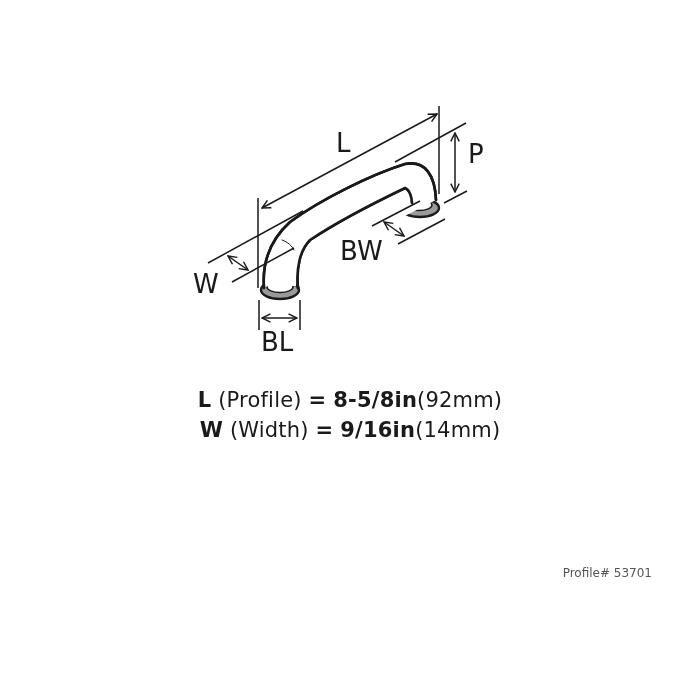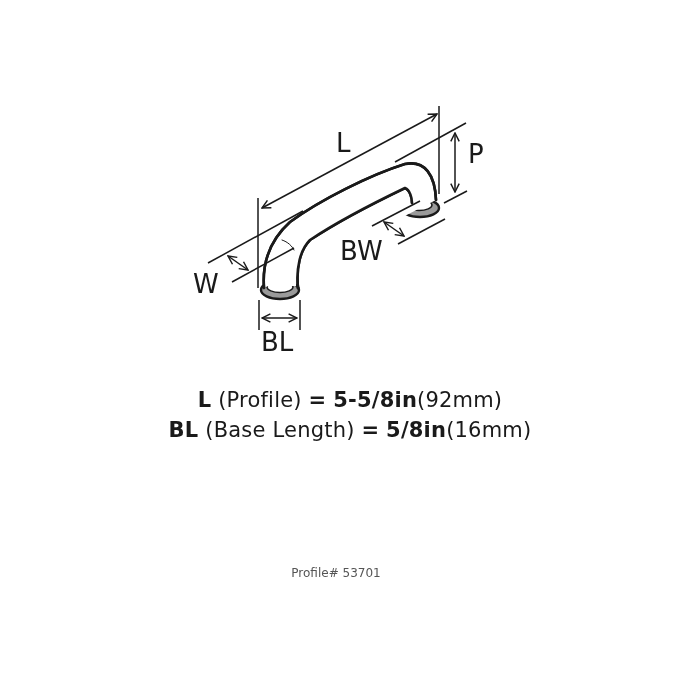--- a/index.html
+++ b/index.html
@@ -3,21 +3,21 @@
   <meta charset="utf-8">
   <style>
     html, body { margin: 0; padding: 0; background: #ffffff; }
     body { width: 700px; height: 700px; position: relative; overflow: hidden; font-family: "DejaVu Sans", "Liberation Sans", sans-serif; }
     #diagram { position: absolute; left: 0; top: 0; width: 700px; height: 380px; }
     .dim-label { font-family: "DejaVu Sans", "Liberation Sans", sans-serif; font-size: 26px; fill: #1a1a1a; font-weight: 400; }
     #specs { position: absolute; left: 0; top: 386px; width: 700px; text-align: center; color: #1a1a1a; }
     .spec-line { font-size: 21px; line-height: 29.5px; white-space: nowrap; letter-spacing: 0.2px; }
     .spec-line .abbr { font-weight: 700; }
     .spec-line .imperial { font-weight: 700; }
-    #profile { position: absolute; left: 12px; top: 566px; width: 648px; text-align: center; font-size: 12px; color: #555555; }
+    #profile { position: absolute; left: 4px; top: 566px; width: 648px; text-align: right; font-size: 12px; color: #555555; }
   </style>
 </head>
 <body>
 
 <svg id="diagram" viewBox="0 0 700 380" xmlns="http://www.w3.org/2000/svg">
   <defs>
     <marker id="arr" viewBox="0 0 10 10" refX="9" refY="5" markerWidth="7" markerHeight="7" orient="auto-start-reverse">
       <path d="M1,1 L9,5 L1,9" fill="none" stroke="#1a1a1a" stroke-width="1.4"></path>
     </marker>
   </defs>
@@ -74,23 +74,23 @@
   <text class="dim-label" x="193" y="293">W</text>
   <text class="dim-label" x="261" y="351">BL</text>
   <text class="dim-label" x="340" y="260">BW</text>
 </svg>
 
 <div id="specs">
   <div class="spec-line">
     <span class="abbr">L</span>
     <span>(Profile)</span>
     <span class="abbr">=</span>
-    <span class="imperial">5-5/8in</span><span>(92mm)</span>
+    <span class="imperial">8-5/8in</span><span>(92mm)</span>
   </div>
   <div class="spec-line">
-    <span class="abbr">BL</span>
-    <span>(Base Length)</span>
+    <span class="abbr">W</span>
+    <span>(Width)</span>
     <span class="abbr">=</span>
-    <span class="imperial">5/8in</span><span>(16mm)</span>
+    <span class="imperial">9/16in</span><span>(14mm)</span>
   </div>
 </div>
 
 <div id="profile">Profile# 53701</div>
 
 </body></html>

